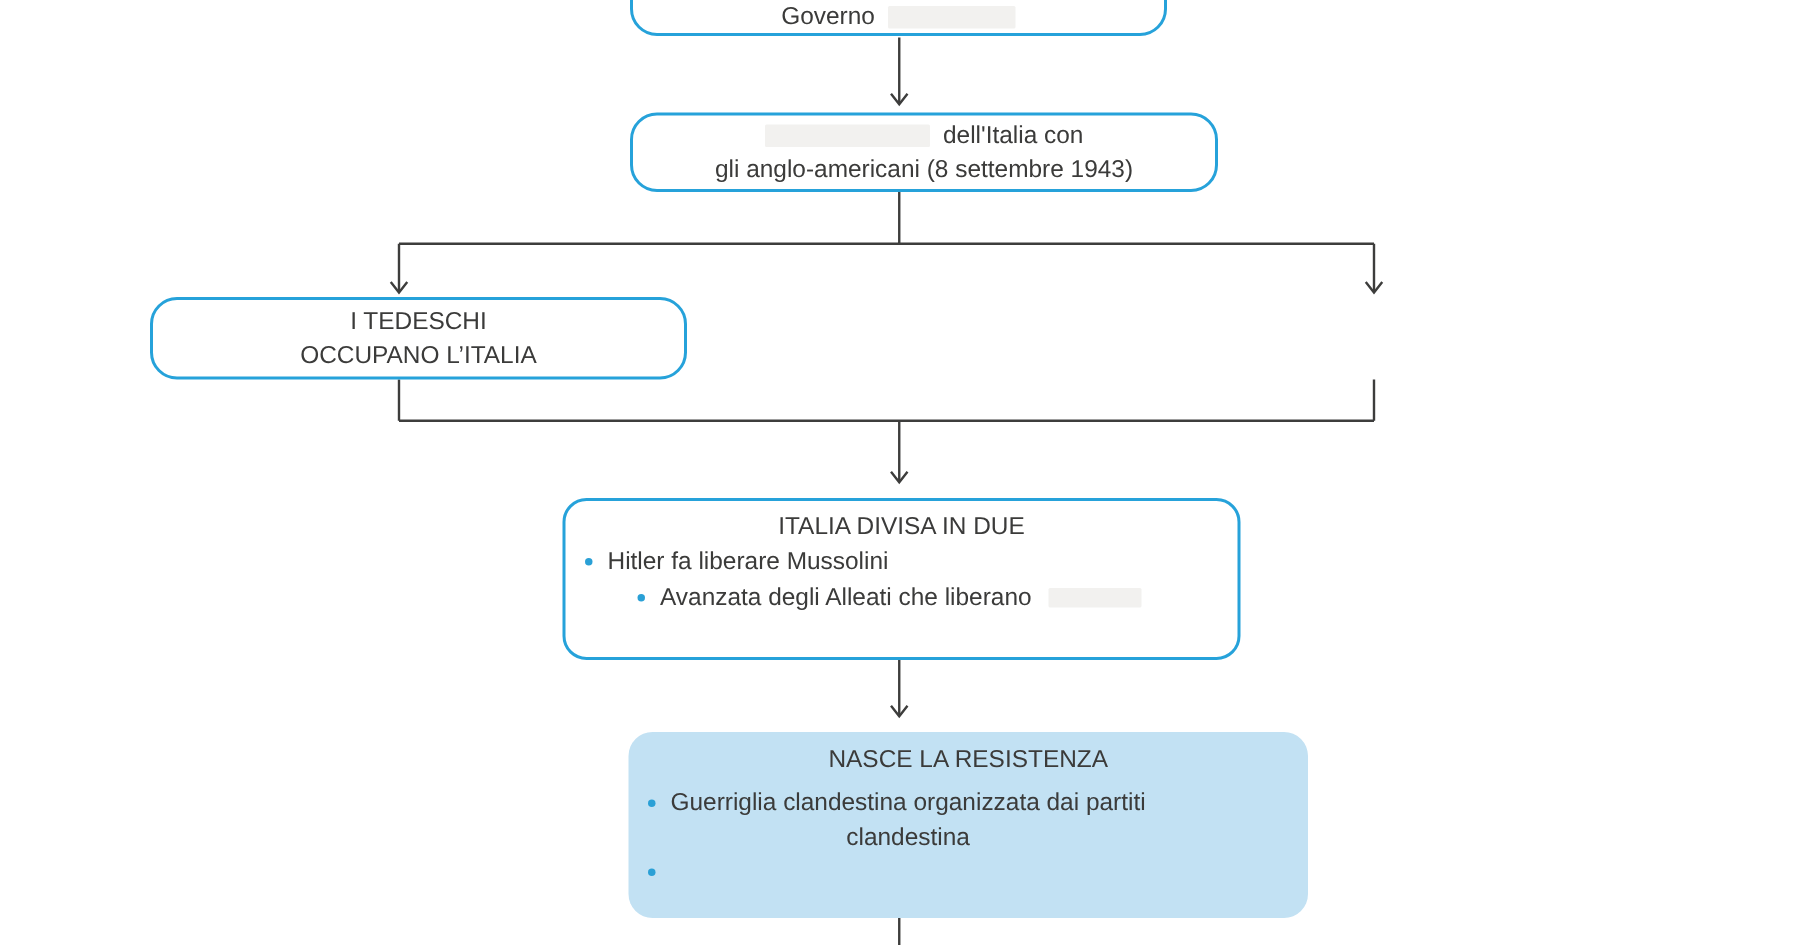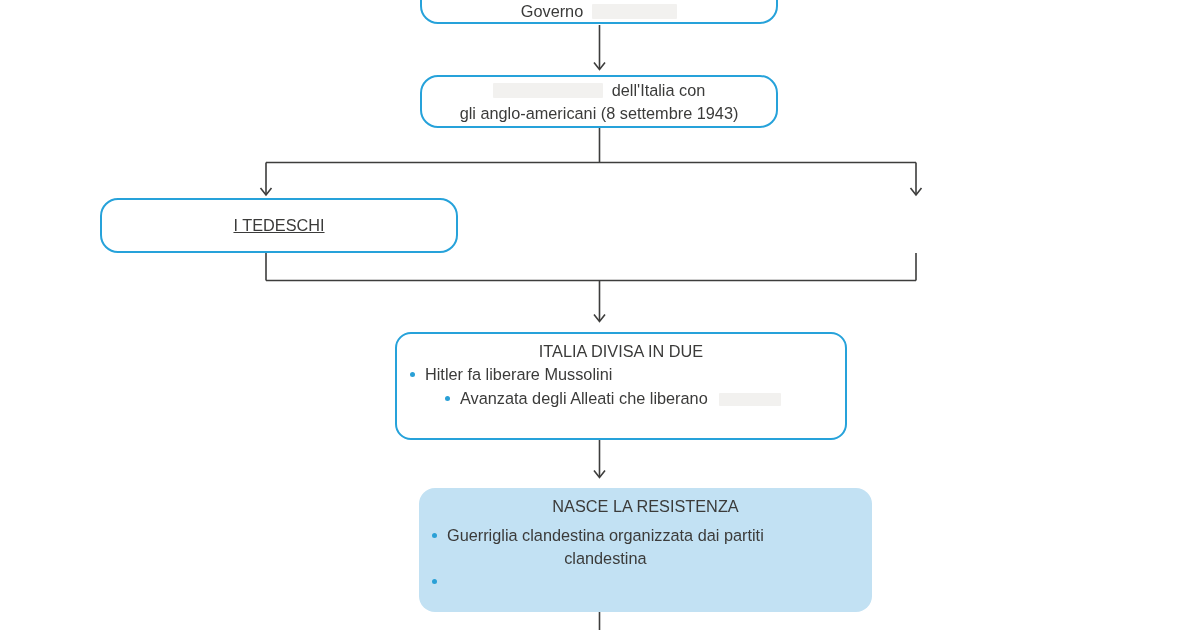--- a/index.html
+++ b/index.html
@@ -52,38 +52,41 @@
     </g>
   </svg>
 
   <div class="fc-box" style="left:420px;top:-40px;width:358px;height:64px;">
     <div class="bline gov-line">
       <span>Governo</span>
       <span class="blank" style="width:85px;margin-left:9px;"></span>
     </div>
   </div>
 
-  <div class="fc-box" style="left:420px;top:75px;width:358px;height:53px;">
+  <div class="fc-box" style="left:420px;top:75px;width:392px;height:53px;">
     <div class="bline">
       <span class="blank" style="width:110px;margin-right:9px;"></span>
       <span>dell'Italia con</span>
     </div>
     <div class="bline">
       <span>gli anglo-americani (8 settembre 1943)</span>
     </div>
   </div>
 
-  <div class="fc-box" style="left:100px;top:198px;width:358px;height:55px;text-decoration:underline;">
+  <div class="fc-box" style="left:100px;top:198px;width:358px;height:55px;">
     <div class="bline">
         <span>I TEDESCHI</span>
+      </div>
+    <div class="bline">
+        <span>OCCUPANO L’ITALIA</span>
       </div>
   </div>
 
 
-  <div class="fc-box list-box" style="left:395px;top:332px;width:452px;height:108px;padding-top:6px;">
+  <div class="fc-box list-box" style="left:375px;top:332px;width:452px;height:108px;padding-top:6px;">
     <div class="box-title">ITALIA DIVISA IN DUE</div>
     <div class="bullet-row" style="line-height:24px;height:24px;">
       <span class="dot" style="margin-top:10px;"></span>
       <div class="bullet-text">
         <span>Hitler fa liberare Mussolini</span>
       </div>
     </div>
     <div class="bullet-row" style="line-height:24px;height:24px;margin-left:35px;">
       <span class="dot" style="margin-top:10px;"></span>
       <div class="bullet-text">

